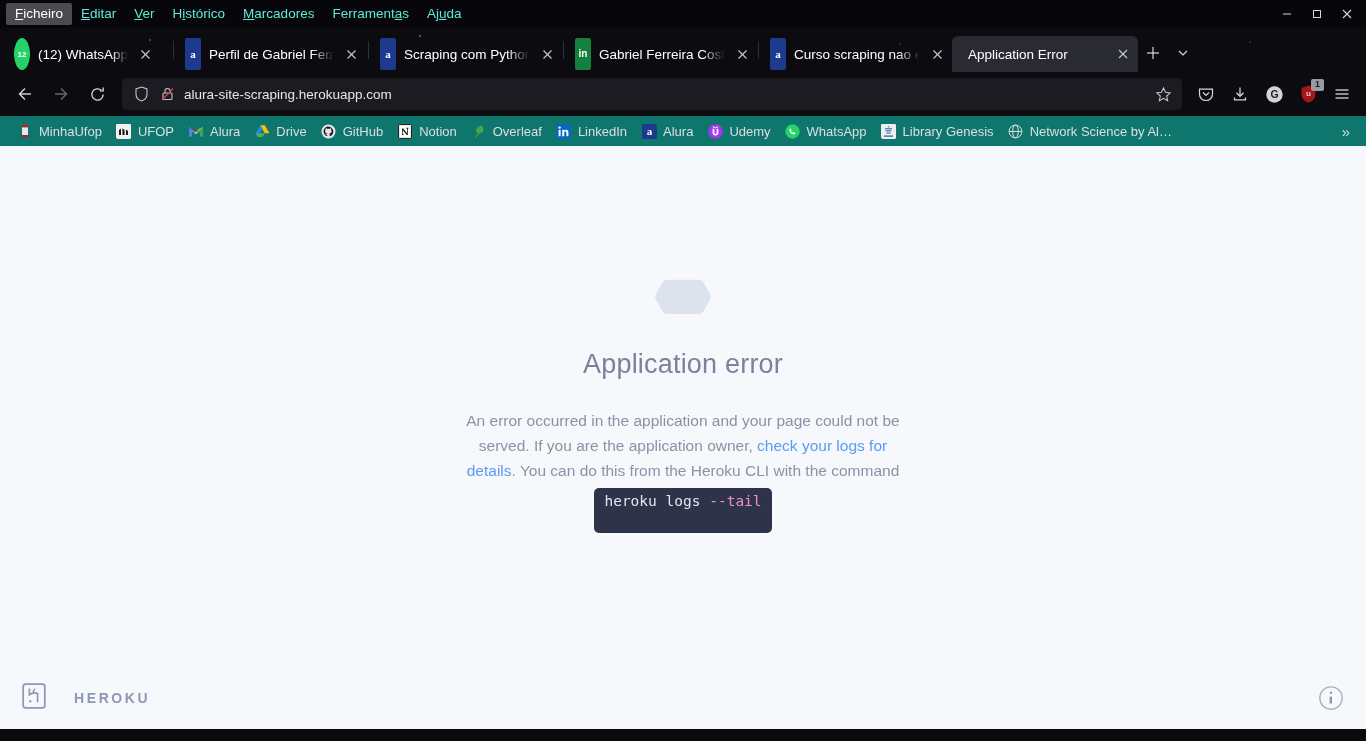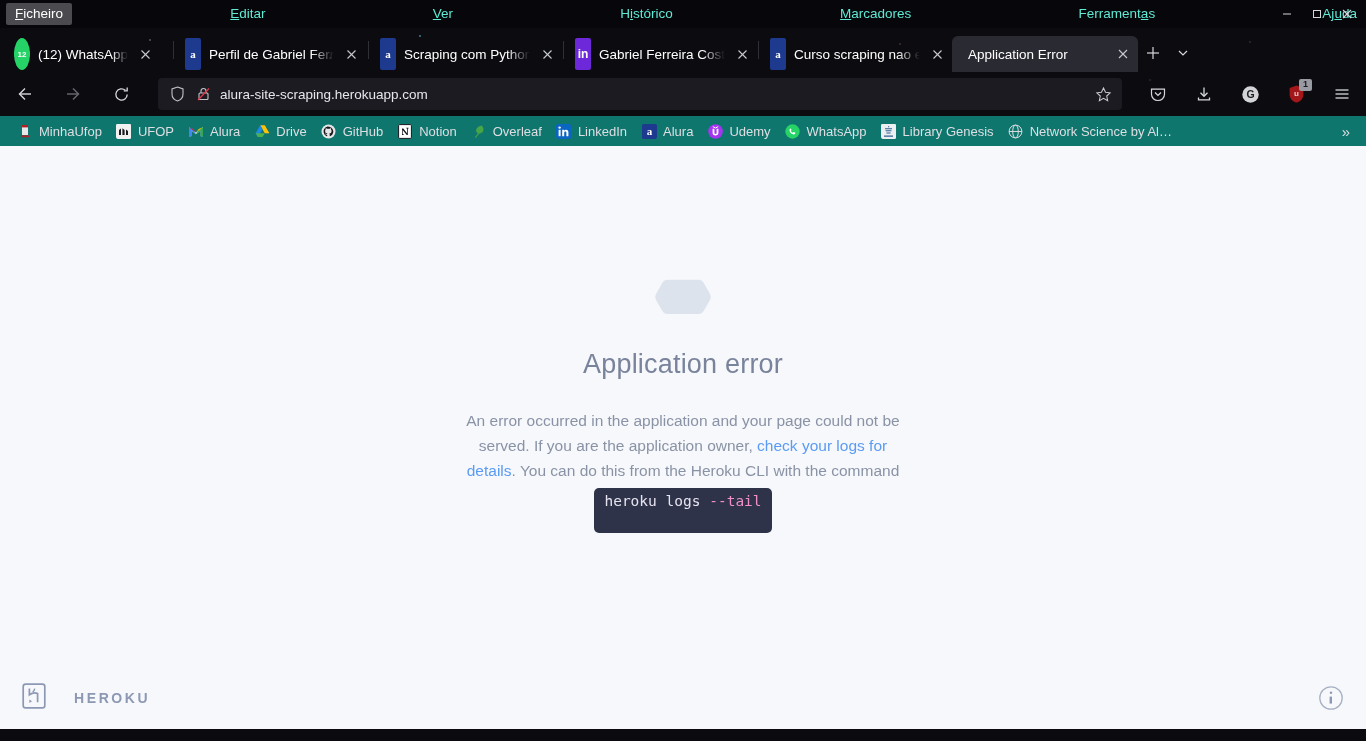--- a/index.html
+++ b/index.html
@@ -10,21 +10,20 @@
     background: #0b0b0f;
   }
   
   .menubar {
     height: 28px;
     background: #07070b;
     display: flex;
     align-items: center;
     padding-left: 6px;
     position: relative;
-    justify-content: space-between;
   }
   .menu-item {
     font-size: 13.5px;
     color: #5eead4;
     padding: 4px 9px;
     white-space: nowrap;
     line-height: 1;
   }
   .menu-item.active {
     background: #4a4a4f;
@@ -97,34 +96,34 @@
     width: 1px; height: 18px; background: #2f2f38; align-self: center; margin: 0 1px;
   }
   .favicon {
     width: 16px; height: 32px; flex: none;
     display: flex; align-items: center; justify-content: center;
     font-size: 11px; font-weight: bold; line-height: 1;
     border-radius: 2px;
   }
   .fav-whatsapp { background: #25d366; color: #fff; border-radius: 50%; font-size: 9px; }
   .fav-alura { background: #1e3a8f; color: #fff; font-family: "Liberation Serif", serif; }
-  .fav-linkedin { background: #6d28d9; color: #fff; font-size: 12px; text-align: right; }
+  .fav-linkedin { background: #15803d; color: #fff; font-size: 10px; text-align: right; }
   .newtab-btn, .listtabs-btn {
     width: 30px; height: 30px; margin-bottom: 4px;
     display: flex; align-items: center; justify-content: center;
     color: #d8d8dc; z-index: 2;
   }
   
   .navbar {
     height: 44px;
     background: #0b0b10;
     display: flex;
     align-items: center;
     padding: 0 8px;
-    gap: 14px;
+    gap: 2px;
     position: relative;
   }
   .navbar::before {
     content: "";
     position: absolute; inset: 0;
     background:
       radial-gradient(1px 1px at 200px 10px, rgba(255,255,255,.3), transparent),
       radial-gradient(1px 1px at 560px 32px, rgba(255,255,255,.25), transparent),
       radial-gradient(1px 1px at 1150px 8px, rgba(255,255,255,.3), transparent);
     pointer-events: none;

